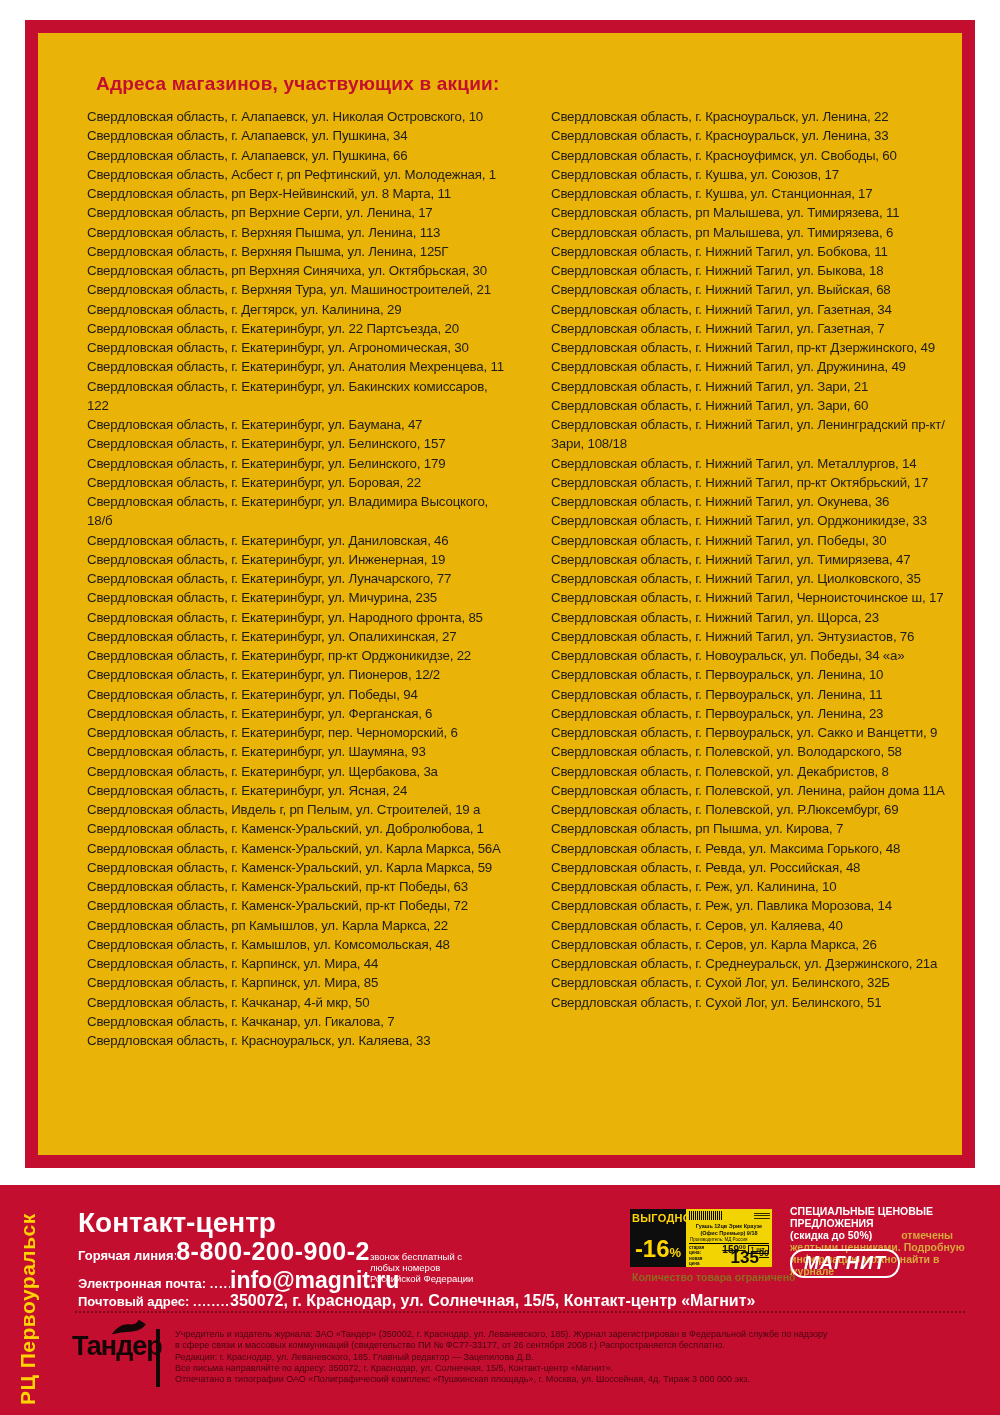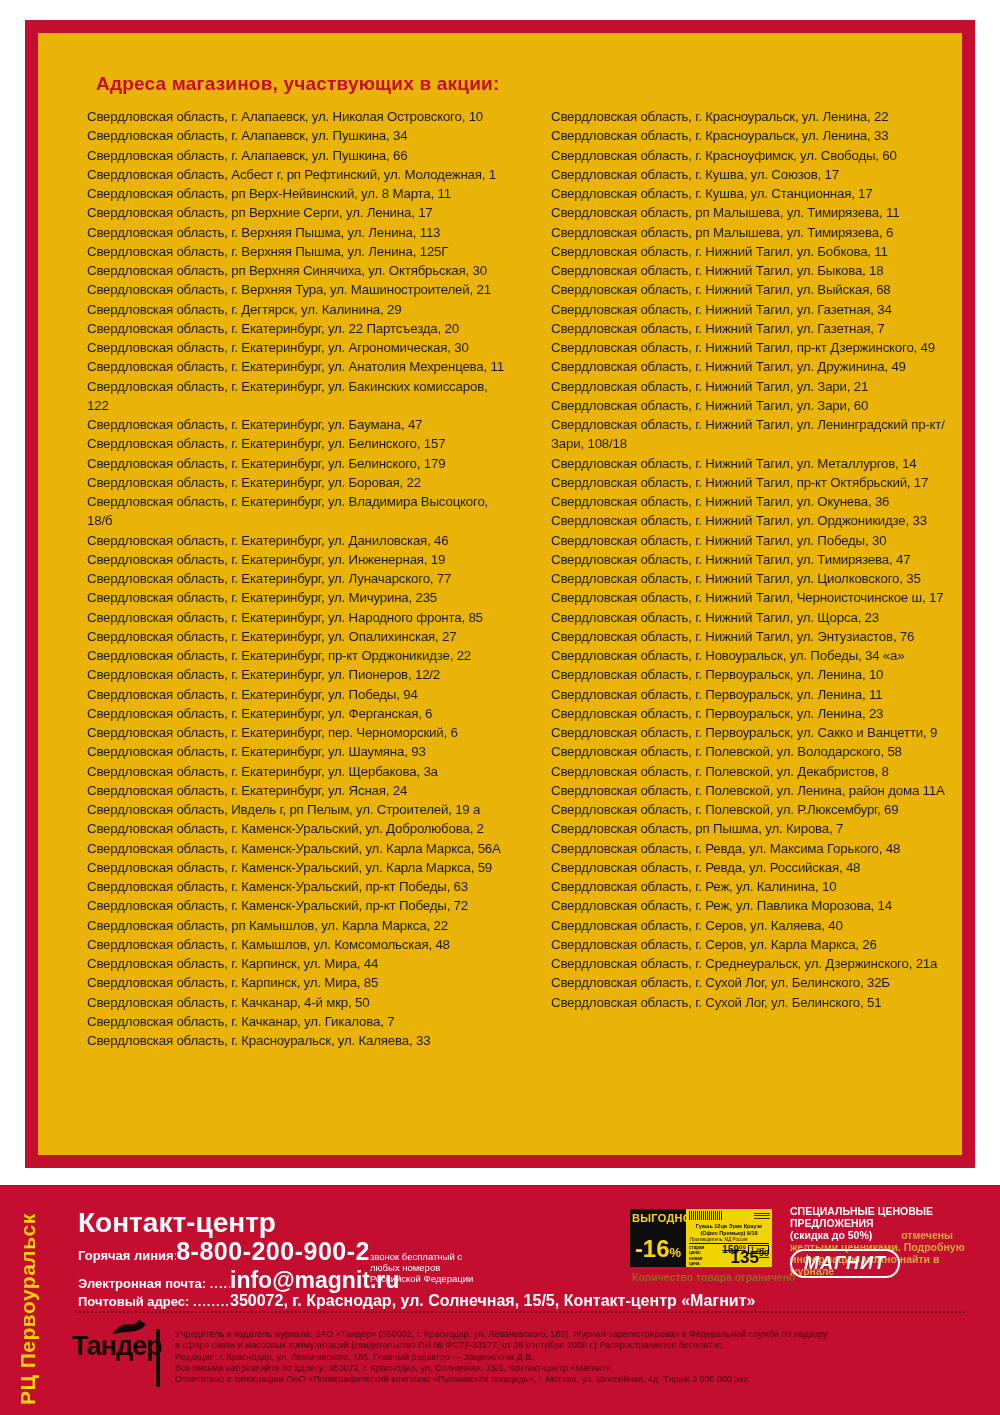--- a/index.html
+++ b/index.html
@@ -112,21 +112,21 @@
       <div class="addr">Свердловская область, г. Екатеринбург, ул. Опалихинская, 27</div>
       <div class="addr">Свердловская область, г. Екатеринбург, пр-кт Орджоникидзе, 22</div>
       <div class="addr">Свердловская область, г. Екатеринбург, ул. Пионеров, 12/2</div>
       <div class="addr">Свердловская область, г. Екатеринбург, ул. Победы, 94</div>
       <div class="addr">Свердловская область, г. Екатеринбург, ул. Ферганская, 6</div>
       <div class="addr">Свердловская область, г. Екатеринбург, пер. Черноморский, 6</div>
       <div class="addr">Свердловская область, г. Екатеринбург, ул. Шаумяна, 93</div>
       <div class="addr">Свердловская область, г. Екатеринбург, ул. Щербакова, 3а</div>
       <div class="addr">Свердловская область, г. Екатеринбург, ул. Ясная, 24</div>
       <div class="addr">Свердловская область, Ивдель г, рп Пелым, ул. Строителей, 19 а</div>
-      <div class="addr">Свердловская область, г. Каменск-Уральский, ул. Добролюбова, 2</div>
+      <div class="addr">Свердловская область, г. Каменск-Уральский, ул. Добролюбова, 1</div>
       <div class="addr">Свердловская область, г. Каменск-Уральский, ул. Карла Маркса, 56А</div>
       <div class="addr">Свердловская область, г. Каменск-Уральский, ул. Карла Маркса, 59</div>
       <div class="addr">Свердловская область, г. Каменск-Уральский, пр-кт Победы, 63</div>
       <div class="addr">Свердловская область, г. Каменск-Уральский, пр-кт Победы, 72</div>
       <div class="addr">Свердловская область, рп Камышлов, ул. Карла Маркса, 22</div>
       <div class="addr">Свердловская область, г. Камышлов, ул. Комсомольская, 48</div>
       <div class="addr">Свердловская область, г. Карпинск, ул. Мира, 44</div>
       <div class="addr">Свердловская область, г. Карпинск, ул. Мира, 85</div>
       <div class="addr">Свердловская область, г. Качканар, 4-й мкр, 50</div>
       <div class="addr">Свердловская область, г. Качканар, ул. Гикалова, 7</div>

